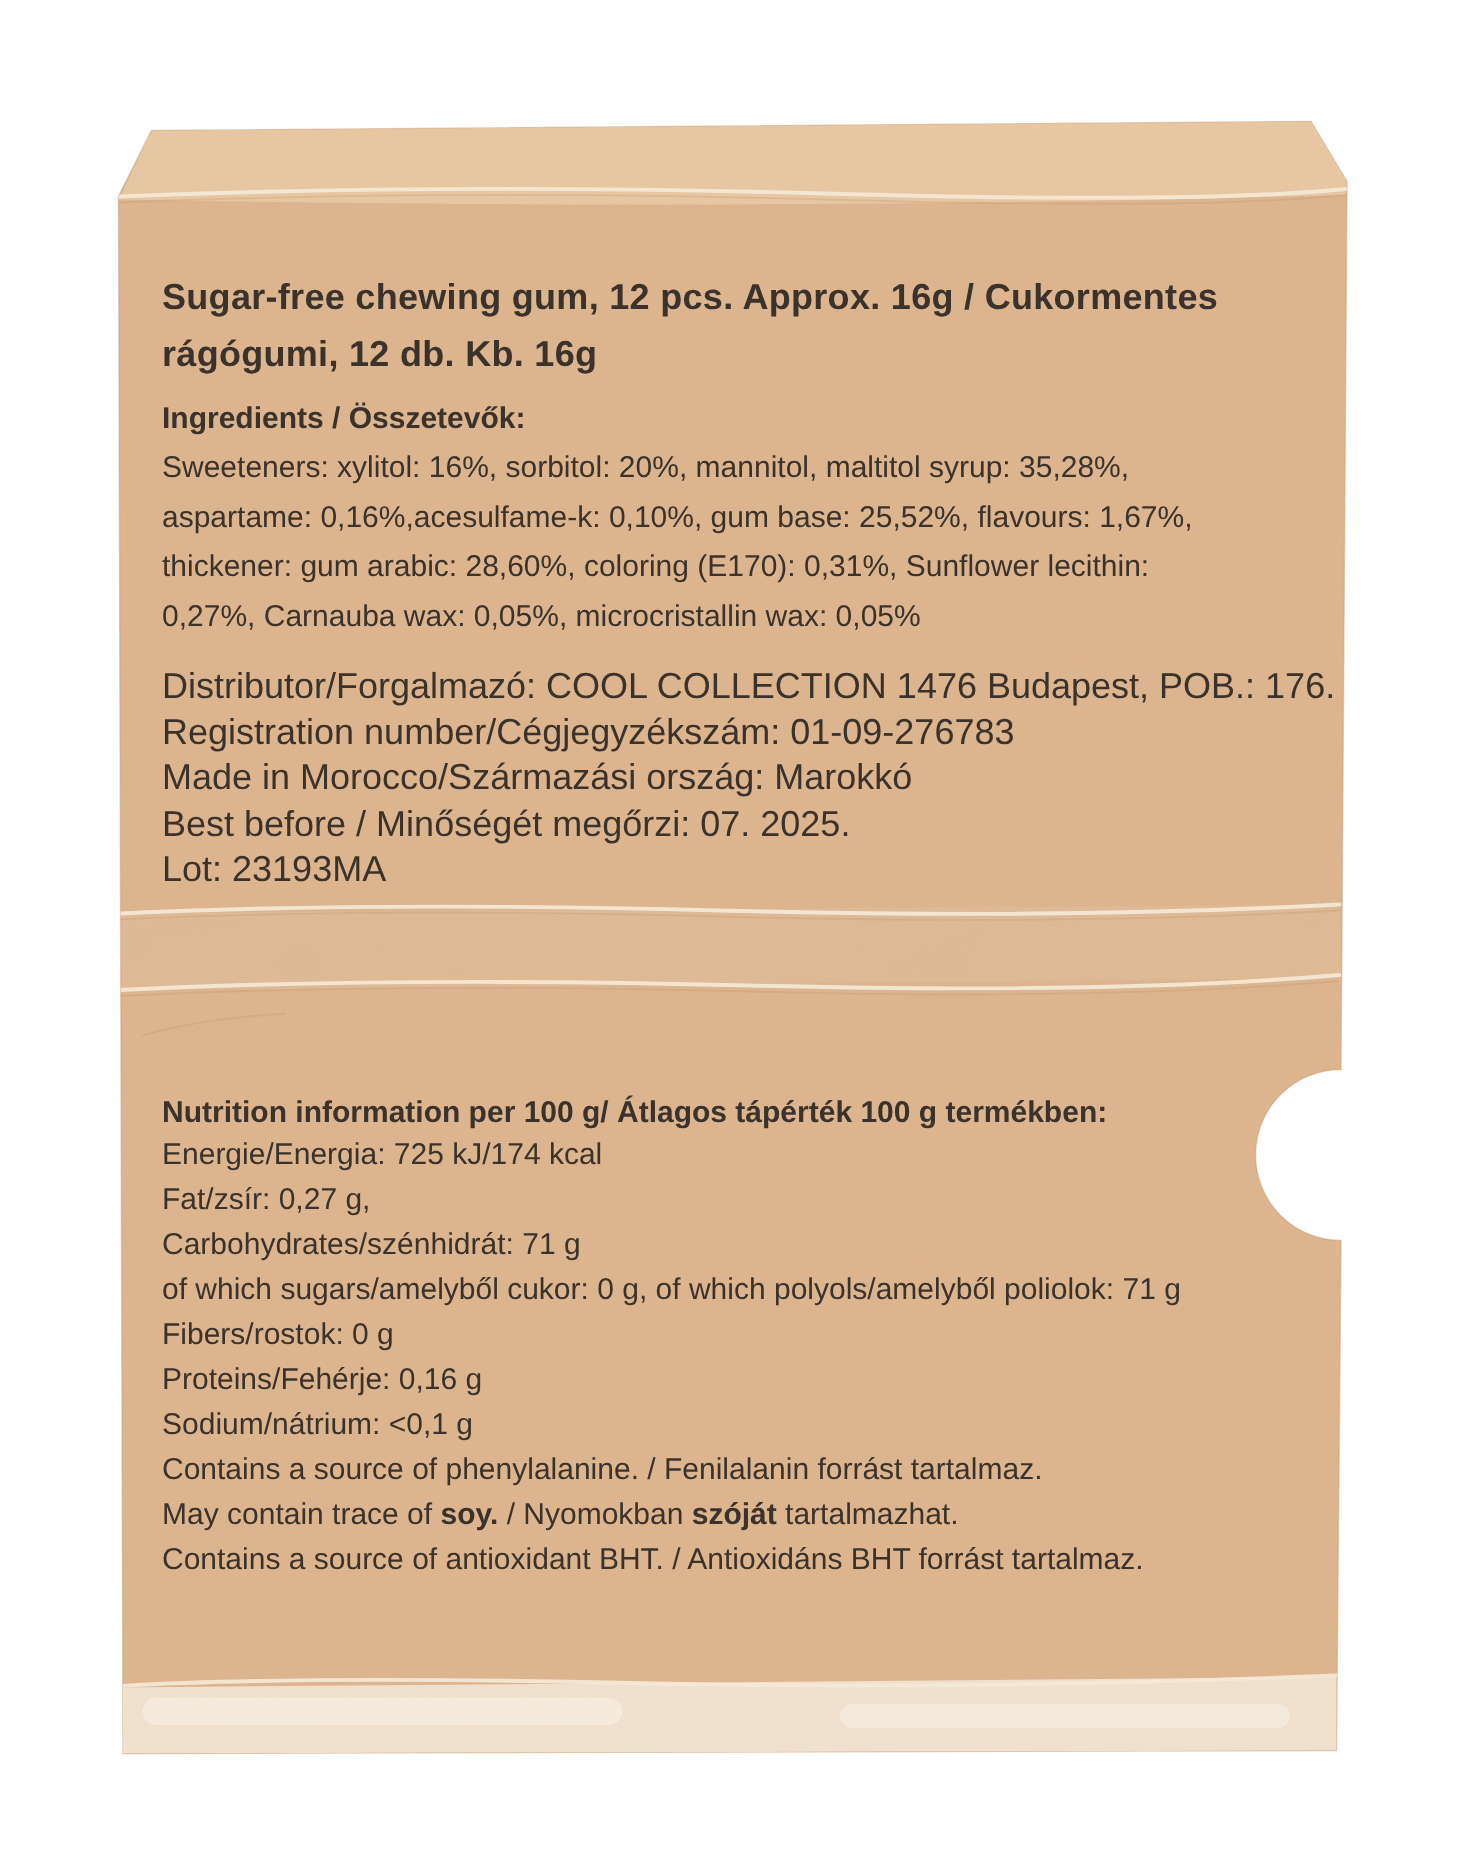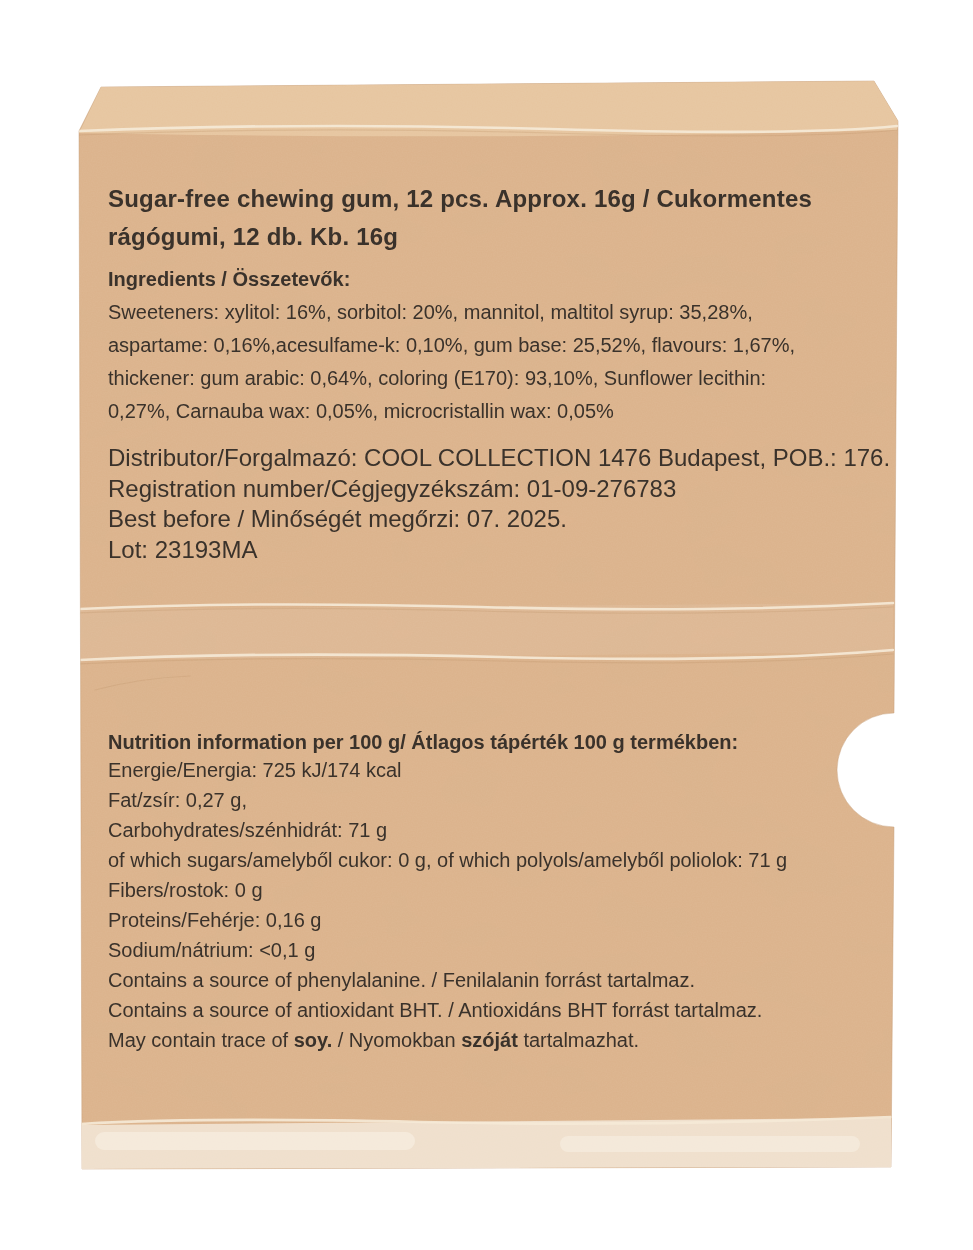--- a/index.html
+++ b/index.html
@@ -77,42 +77,43 @@
     <div class="tblock title">
       <div>Sugar-free chewing gum, 12 pcs. Approx. 16g / Cukormentes</div>
       <div>rágógumi, 12 db. Kb. 16g</div>
     </div>
 
     <div class="tblock ing-head">Ingredients / Összetevők:</div>
 
     <div class="tblock ing-lines">
       <div>Sweeteners: xylitol: 16%, sorbitol: 20%, mannitol, maltitol syrup: 35,28%,</div>
       <div>aspartame: 0,16%,acesulfame-k: 0,10%, gum base: 25,52%, flavours: 1,67%,</div>
-      <div>thickener: gum arabic: 0,64%, coloring (E170): 93,10%, Sunflower lecithin:</div>
+      <div>thickener: gum arabic: 28,60%, coloring (E170): 0,31%, Sunflower lecithin:</div>
       <div>0,27%, Carnauba wax: 0,05%, microcristallin wax: 0,05%</div>
     </div>
 
     <div class="tblock dist-lines">
       <div>Distributor/Forgalmazó: COOL COLLECTION 1476 Budapest, POB.: 176.</div>
       <div>Registration number/Cégjegyzékszám: 01-09-276783</div>
+      <div>Made in Morocco/Származási ország: Marokkó</div>
       <div>Best before / Minőségét megőrzi: 07. 2025.</div>
       <div>Lot: 23193MA</div>
     </div>
 
     <div class="tblock nutri-head">Nutrition information per 100 g/ Átlagos tápérték 100 g termékben:</div>
 
     <div class="tblock nutri-lines">
       <div>Energie/Energia: 725 kJ/174 kcal</div>
       <div>Fat/zsír: 0,27 g,</div>
       <div>Carbohydrates/szénhidrát: 71 g</div>
       <div>of which sugars/amelyből cukor: 0 g, of which polyols/amelyből poliolok: 71 g</div>
       <div>Fibers/rostok: 0 g</div>
       <div>Proteins/Fehérje: 0,16 g</div>
       <div>Sodium/nátrium: &lt;0,1 g</div>
       <div>Contains a source of phenylalanine. / Fenilalanin forrást tartalmaz.</div>
-      <div>Contains a source of antioxidant BHT. / Antioxidáns BHT forrást tartalmaz.</div>
       <div>
         <span>May contain trace of </span><b>soy.</b><span> / Nyomokban </span><b>szóját</b><span> tartalmazhat.</span>
       </div>
+      <div>Contains a source of antioxidant BHT. / Antioxidáns BHT forrást tartalmaz.</div>
     </div>
 
   </div>
 </div>
 
 </body></html>

